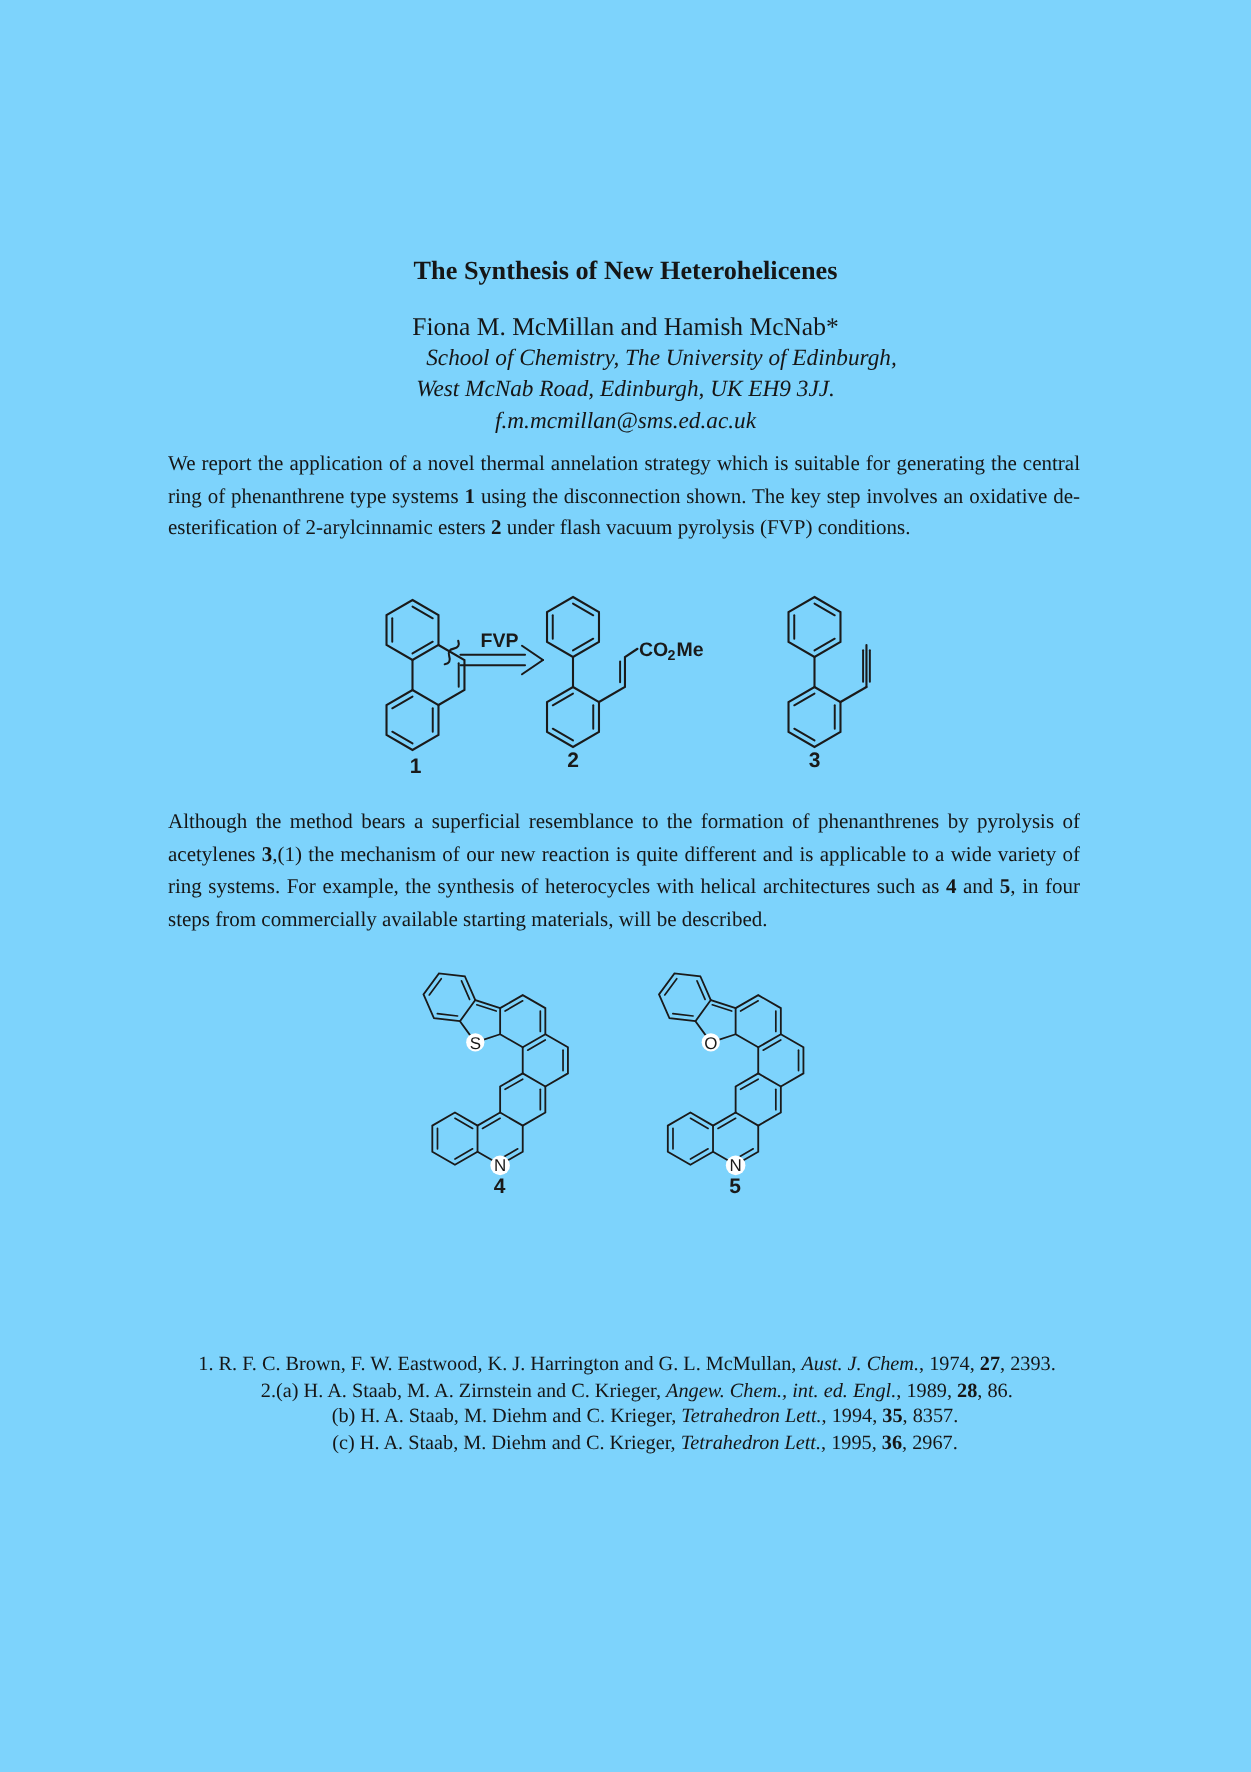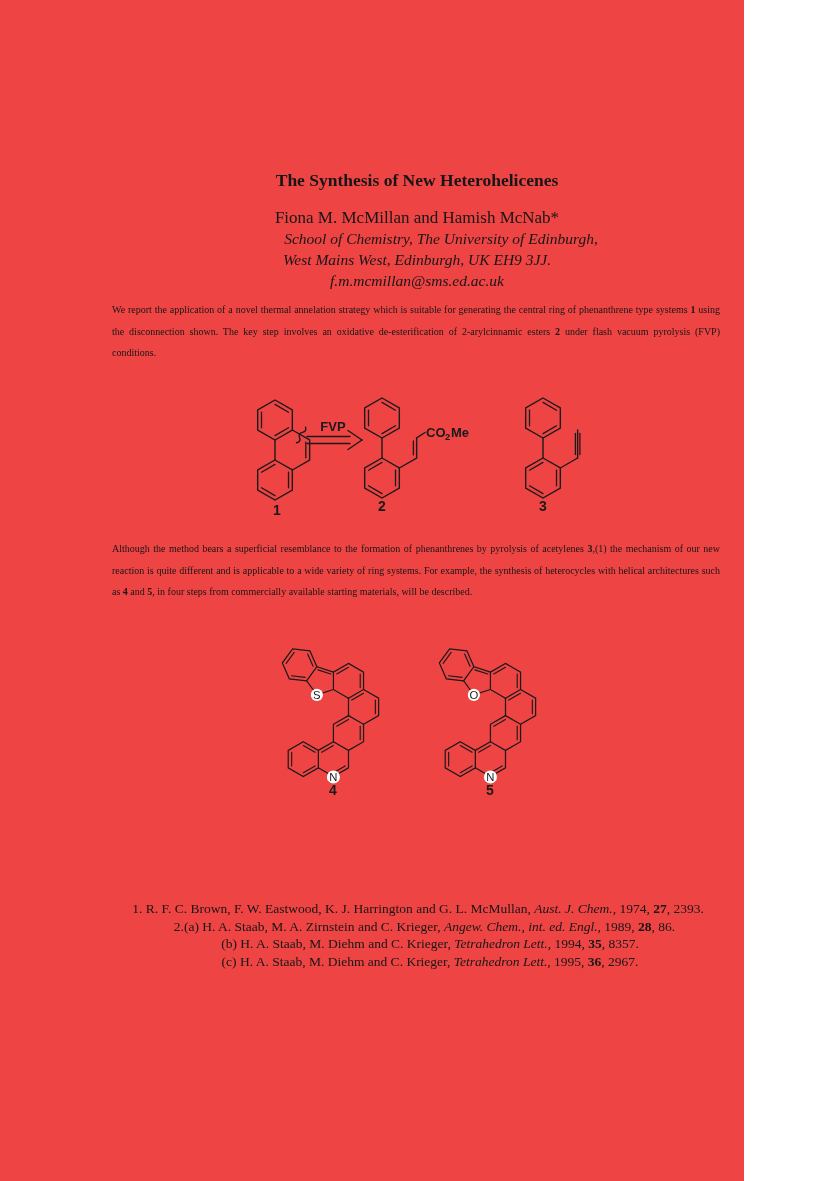--- a/index.html
+++ b/index.html
@@ -1,23 +1,23 @@
 <!DOCTYPE html>
 <html><head>
 <meta charset="utf-8">
 <style>
   html,body{margin:0;padding:0;background:#ffffff;}
-  .page{position:relative;width:744px;height:1181px;background:#ef4444;
+  .page{position:relative;width:834px;height:1181px;background:#7dd3fc;
         font-family:"Liberation Serif",serif;color:#161616;overflow:hidden;}
   .abs{position:absolute;}
   .center{left:0;width:834px;text-align:center;}
   .title{font-weight:bold;font-size:17.5px;}
   .authors{font-size:17px;}
   .ital{font-style:italic;font-size:15.5px;}
-  p.bodytxt{margin:0;text-align:justify;font-size:10px;line-height:21.5px;
+  p.bodytxt{margin:0;text-align:justify;font-size:14px;line-height:21.5px;
             left:112px;width:608px;}
   .refs{left:103px;width:630px;font-size:13.5px;line-height:17.5px;}
   .refline{white-space:normal;}
   .refline.indent{padding-left:13px;}
   .b{font-weight:bold;}
   .i{font-style:italic;}
   svg{display:block;}
   .bond{stroke:#1a1a1a;stroke-width:1.4;fill:none;stroke-linecap:round;}
   .dbl{stroke:#1a1a1a;stroke-width:1.3;fill:none;stroke-linecap:round;}
   .atomtxt{font-family:"Liberation Sans",sans-serif;font-size:13px;fill:#1a1a1a;}
@@ -28,21 +28,21 @@
   .mask{fill:#ffffff;stroke:none;}
 </style>
 </head>
 <body>
 
 <div class="page">
 
   <div class="abs center title" style="top:170px;">The Synthesis of New Heterohelicenes</div>
   <div class="abs center authors" style="top:208px;">Fiona M. McMillan and Hamish McNab*</div>
   <div class="abs center ital" style="top:230px;margin-left:24px;">School of Chemistry, The University of Edinburgh,</div>
-  <div class="abs center ital" style="top:251px;">West Mains West, Edinburgh, UK EH9 3JJ.</div>
+  <div class="abs center ital" style="top:251px;">West McNab Road, Edinburgh, UK EH9 3JJ.</div>
   <div class="abs center ital" style="top:272px;text-align:center;">f.m.mcmillan@sms.ed.ac.uk</div>
 
   <p class="abs bodytxt" style="top:299px;"><span>We report the application of a novel thermal annelation strategy which is suitable for generating the central ring of phenanthrene type systems </span><span class="b">1</span><span> using the disconnection shown. The key step involves an oxidative de-esterification of 2-arylcinnamic esters </span><span class="b">2</span><span> under flash vacuum pyrolysis (FVP) conditions.</span></p>
 
   <div>
 
     <svg class="abs" style="left:237px;top:394px;" width="100" height="126" viewBox="0 0 100 126">
       <path class="bond" d="M38,6 L55.32,16 L55.32,36 L38,46 L20.68,36 L20.68,16 Z"></path>
       <path class="bond" d="M55.32,36 L72.64,46 L72.64,66 L55.32,76"></path>
       <path class="bond" d="M38,66 L38,46"></path>

